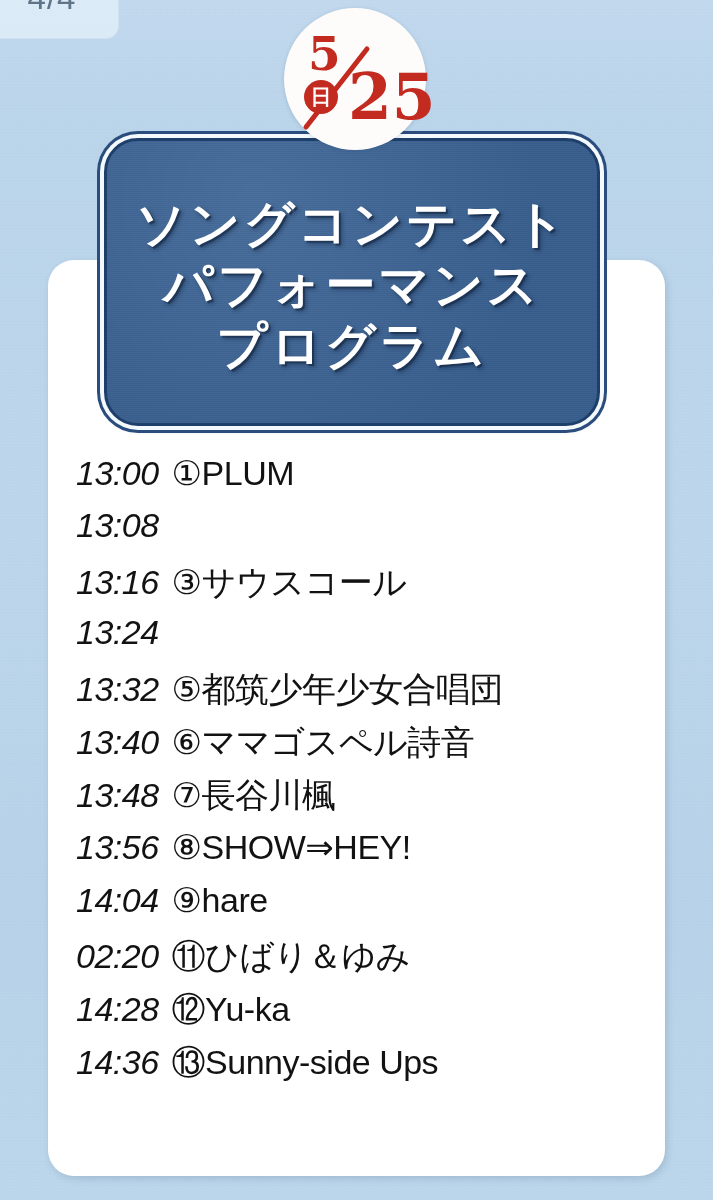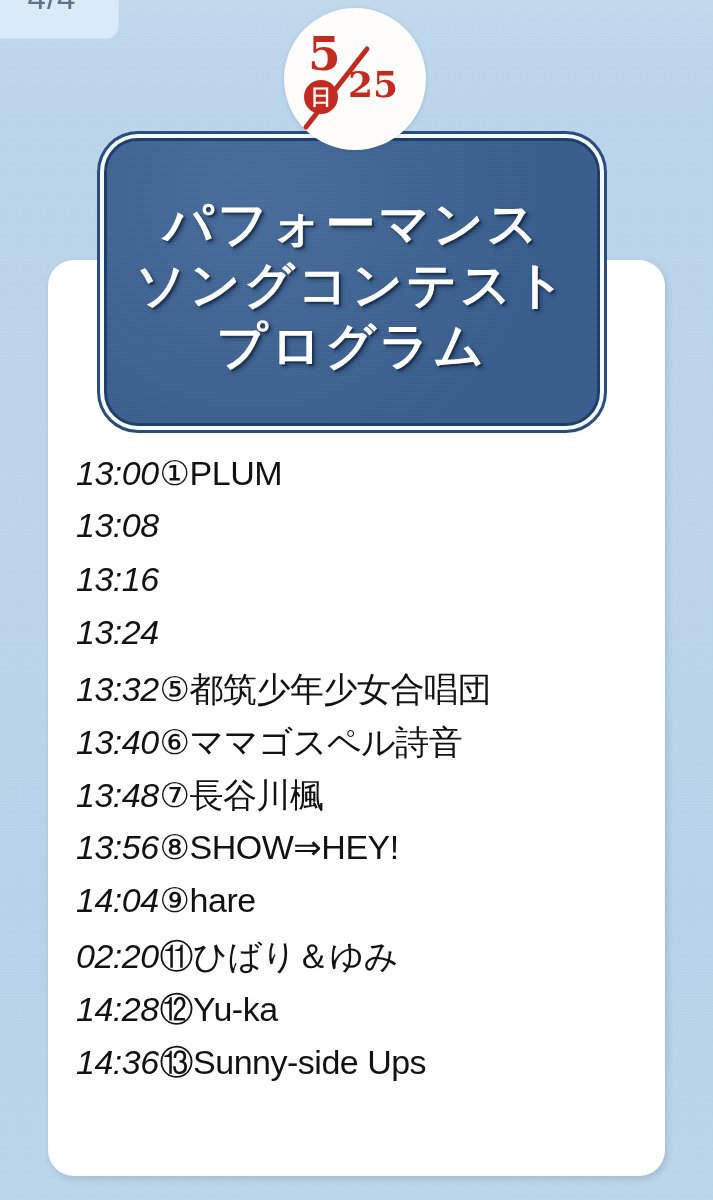--- a/index.html
+++ b/index.html
@@ -157,21 +157,21 @@
     height: 104px;
     background: #c32b20;
     transform: rotate(38deg);
     transform-origin: center;
     border-radius: 3px;
   }
   #date-circle .day {
     position: absolute;
     left: 64px;
     top: 58px;
-    font-size: 36px;
+    font-size: 63px;
     font-weight: bold;
     color: #c32b20;
     line-height: 1;
     font-family: "DejaVu Serif", "Liberation Serif", serif;
   }
   #date-circle .weekday {
     position: absolute;
     left: 20px;
     top: 72px;
     width: 34px;
@@ -203,39 +203,39 @@
     font-size: 34px;
     color: #121212;
     white-space: nowrap;
   }
   .program-row .time {
     font-weight: 500;
     letter-spacing: -0.5px;
     font-style: italic;
   }
   .program-row .entry {
-    margin-left: 1px;
+    margin-left: 13px;
     font-weight: 500;
     letter-spacing: -0.5px;
   }
 </style>
 </head>
 <body>
 
 <div id="page">
 
   <div id="page-counter">
     <span class="label">4/4</span>
   </div>
 
   <div id="content-card"></div>
 
   <div id="title-plaque">
+    <div class="title-line">ソングコンテスト</div>
     <div class="title-line">パフォーマンス</div>
-    <div class="title-line">ソングコンテスト</div>
     <div class="title-line">プログラム</div>
   </div>
 
   <div id="date-circle">
     <span class="month">5</span>
     <span class="slash">
         <span class="slash-line"></span>
       </span>
     <span class="weekday">日</span>
     <span class="day">25</span>
@@ -244,20 +244,21 @@
   <div id="program-list">
       <div class="program-row">
         <span class="time">13:00</span>
         <span class="entry">①PLUM</span>
       </div>
       <div class="program-row">
         <span class="time">13:08</span>
       </div>
       <div class="program-row">
         <span class="time">13:16</span>
+        <span class="entry">③サウスコール</span>
       </div>
       <div class="program-row">
         <span class="time">13:24</span>
       </div>
       <div class="program-row">
         <span class="time">13:32</span>
         <span class="entry">⑤都筑少年少女合唱団</span>
       </div>
       <div class="program-row">
         <span class="time">13:40</span>

